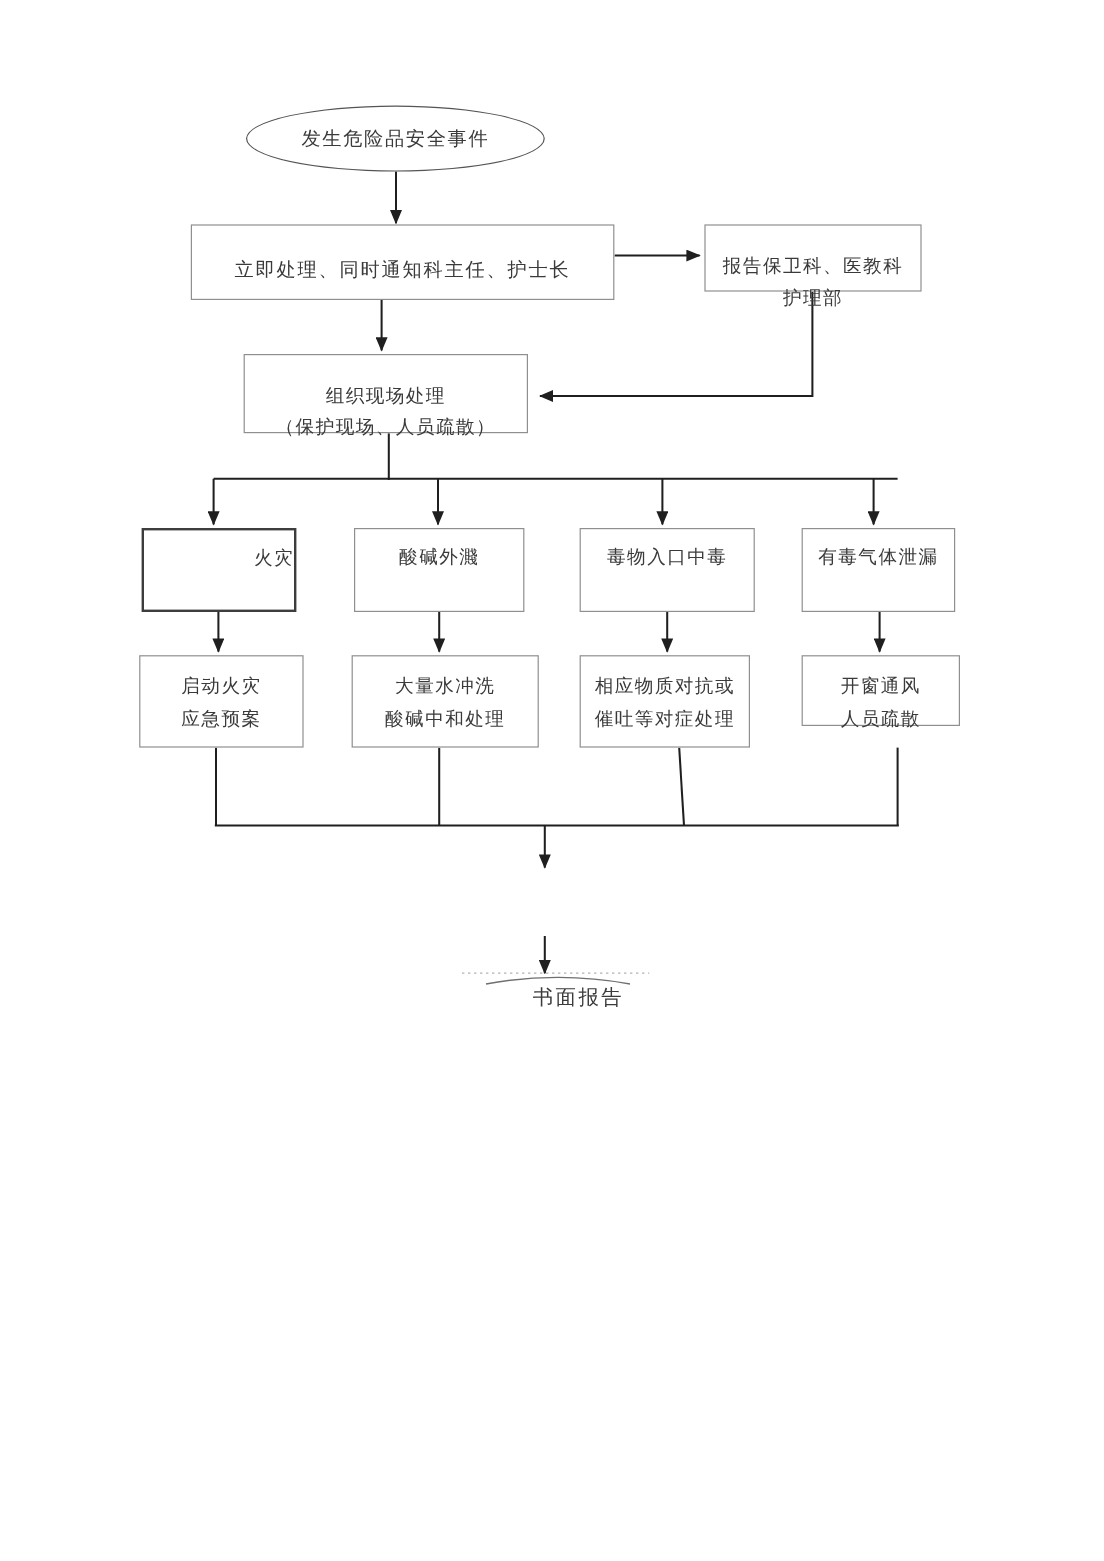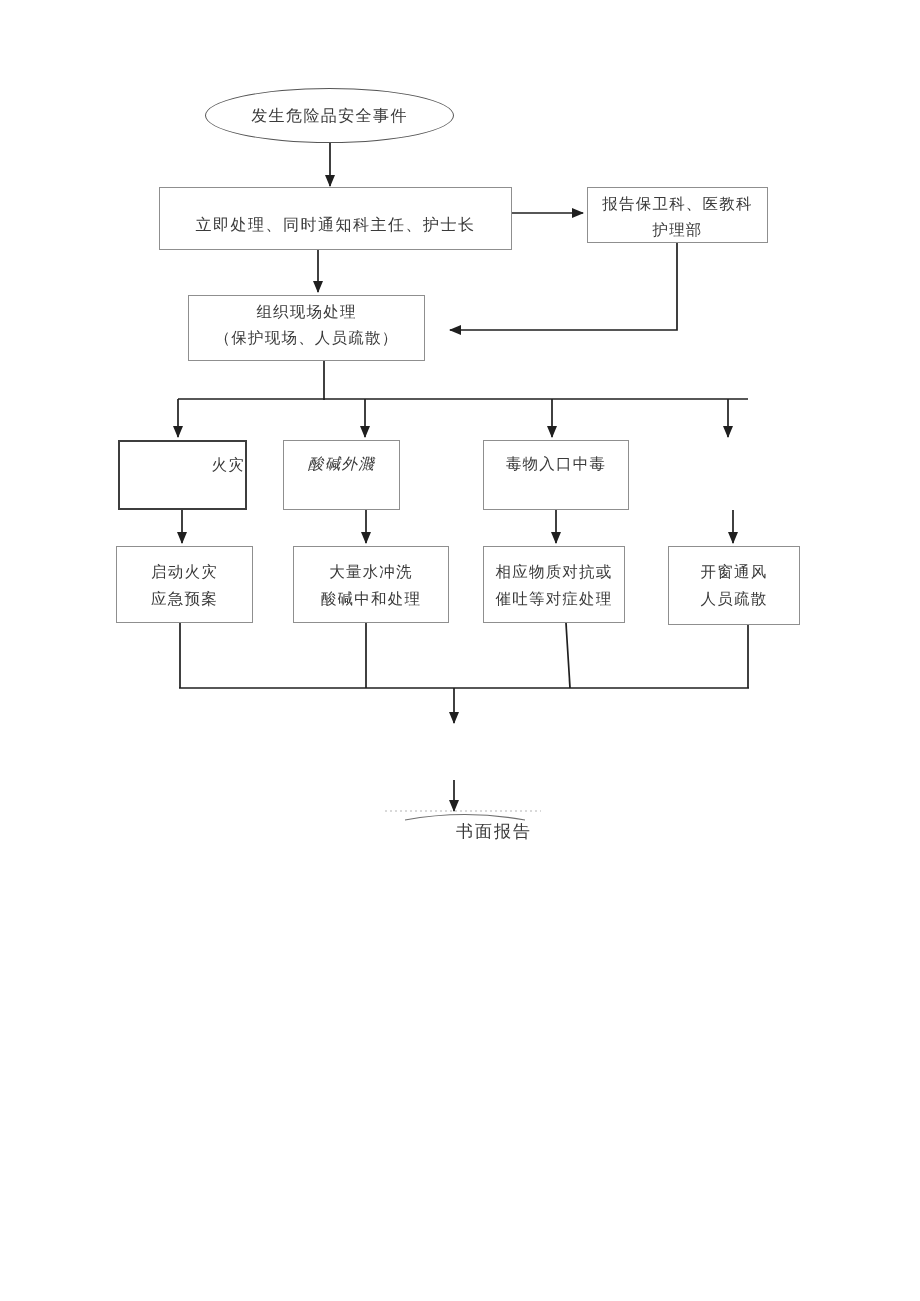--- a/index.html
+++ b/index.html
@@ -32,21 +32,21 @@
     text-align:center;letter-spacing:1.2px;
     white-space:pre-line;
   }
   .ellipse{
     border-radius:50%;
     border:1.6px solid #555555;
     display:flex;align-items:center;justify-content:center;
     font-size:16px;letter-spacing:1.4px;
   }
   .toppad{padding-top:24px;font-size:16px;letter-spacing:1.5px;}
-  .twoline{padding-top:3px;line-height:26px;}
+  .twoline{padding-top:21px;line-height:26px;}
   .hazard{padding-top:11px;font-size:15.5px;}
   .hazard.dark{border:2px solid var(--box-border-dark);}
   .action{padding-top:12px;line-height:27px;}
   .analyze{padding-top:13px;font-size:15.5px;}
   .plainlabel{
     position:absolute;border:none;background:transparent;
     color:var(--text);font-size:17px;letter-spacing:2px;
     text-align:center;font-family:"DejaVu Serif","Liberation Serif",serif;
   }
 </style>
@@ -94,32 +94,33 @@
     <path class="arc" d="M405,820 Q465,809 525,820"></path>
   </svg>
 
   <div class="node ellipse" style="left:205px;top:88px;width:249px;height:55px;">发生危险品安全事件</div>
 
   <div class="node toppad" style="left:159px;top:187px;width:353px;height:63px;">立即处理、同时通知科主任、护士长</div>
 
   <div class="node twoline" style="left:587px;top:187px;width:181px;height:56px;">报告保卫科、医教科
 护理部</div>
 
-  <div class="node twoline" style="left:188px;top:295px;width:237px;height:66px;">组织现场处理
+  <div class="node twoline" style="left:203px;top:295px;width:237px;height:66px;">组织现场处理
 （保护现场、人员疏散）</div>
 
   <div class="node hazard dark" style="left:118px;top:440px;width:129px;height:70px;text-align:right;">火灾</div>
-  <div class="node hazard" style="left:283px;top:440px;width:117px;height:70px;font-style:italic;">酸碱外濺</div>
+  <div class="node hazard" style="left:295px;top:440px;width:142px;height:70px;">酸碱外濺</div>
   <div class="node hazard" style="left:483px;top:440px;width:146px;height:70px;text-align:center;">毒物入口中毒</div>
+  <div class="node hazard" style="left:668px;top:440px;width:128px;height:70px;">有毒气体泄漏</div>
 
   <div class="node action" style="left:116px;top:546px;width:137px;height:77px;">启动火灾
 应急预案</div>
   <div class="node action" style="left:293px;top:546px;width:156px;height:77px;">大量水冲洗
 酸碱中和处理</div>
   <div class="node action" style="left:483px;top:546px;width:142px;height:77px;">相应物质对抗或
 催吐等对症处理</div>
-  <div class="node action" style="left:668px;top:546px;width:132px;height:79px;">开窗通风
+  <div class="node action" style="left:668px;top:546px;width:132px;height:59px;">开窗通风
 人员疏散</div>
 
 
-  <div class="plainlabel" style="left:412px;top:820px;width:120px;height:22px;text-align:right;">书面报告</div>
+  <div class="plainlabel" style="left:422px;top:820px;width:120px;height:22px;">书面报告</div>
 
 </div>
 
 </body></html>

